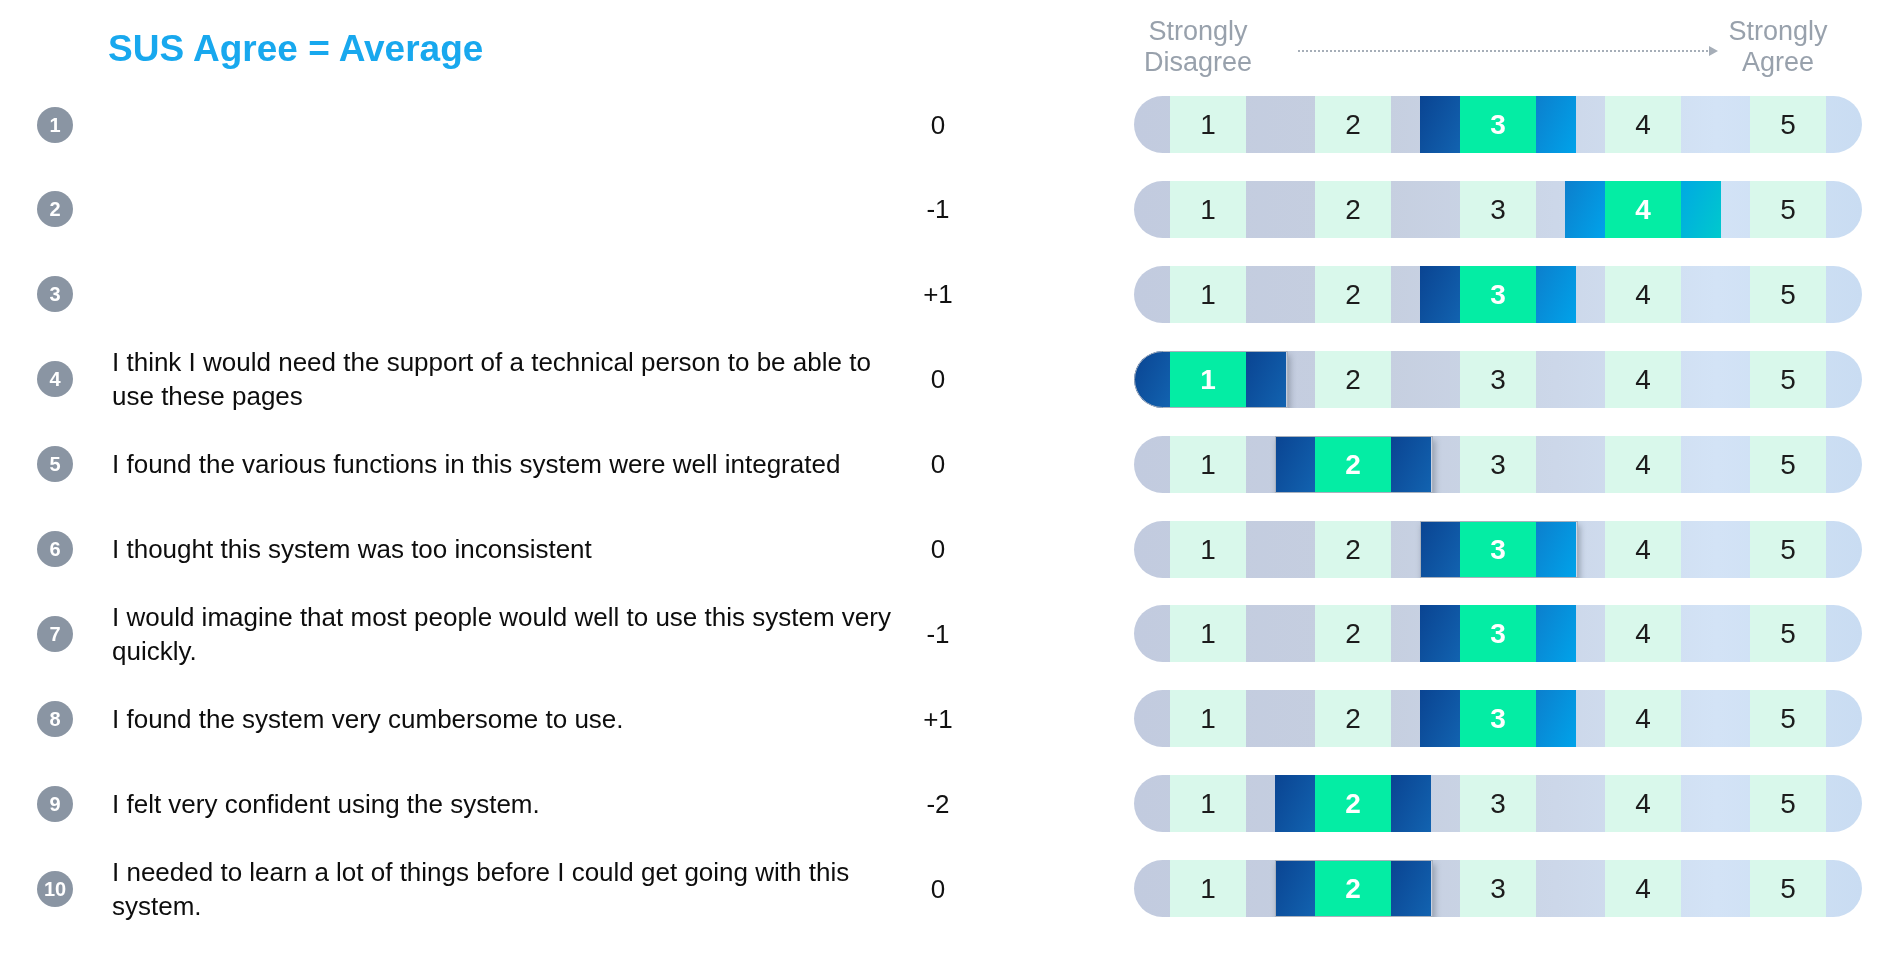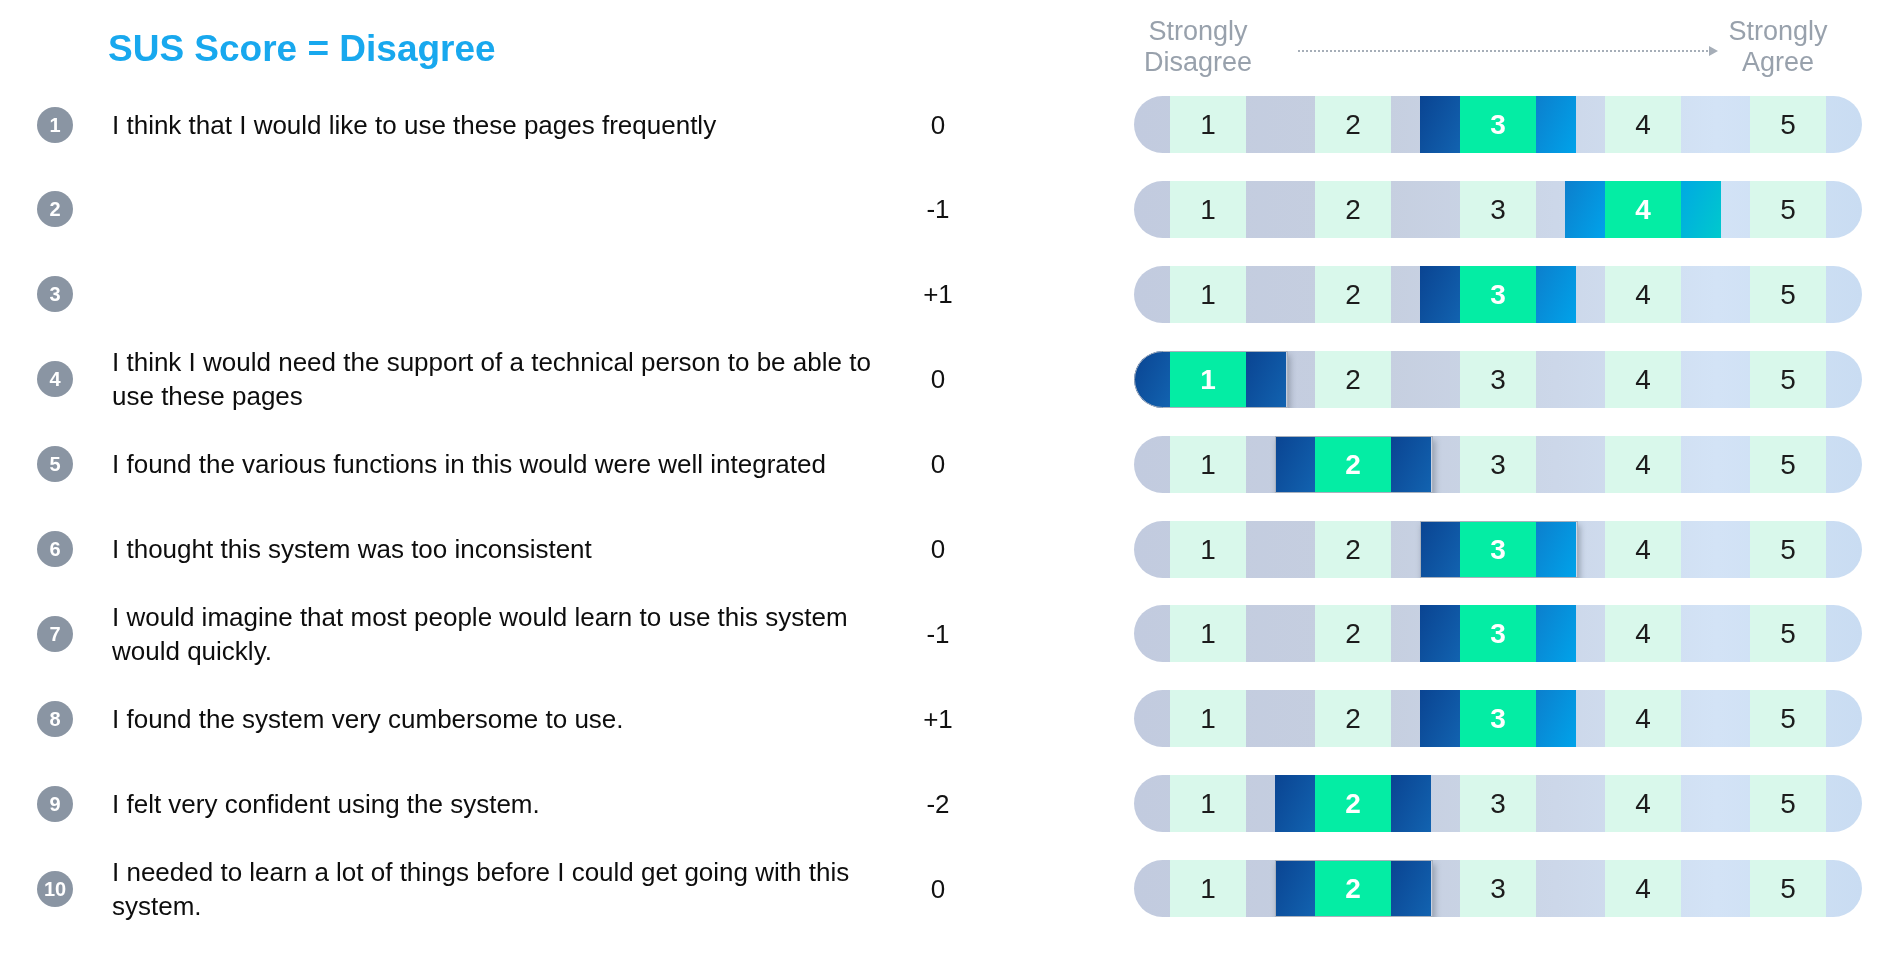--- a/index.html
+++ b/index.html
@@ -62,36 +62,35 @@
     position:absolute; top:0; height:55px; z-index:4;
     border:1px solid #a9b1bd;
     box-shadow:2px 4px 6px rgba(70,80,95,.4);
   }
   .sel-outline.rounded-left{ border-radius:28.5px 0 0 28.5px; }
 </style>
 </head>
 <body>
 
 <div class="canvas" style="--title-blue: #18a8ee; --badge-gray: #8a95a3; --header-gray: #98a1ac; --question-black: #0d0d0d; --mint: #d9f8eb; --green: #04eda4; --pill-left: #c2cbdf; --pill-right: #c9dcf2;">
-  <div class="title">SUS Score = Disagree</div>
+  <div class="title">SUS Agree = Average</div>
 
   <div class="hdr-label hdr-left">
     <div>Strongly</div>
     <div>Disagree</div>
   </div>
   <div class="arrow"></div>
   <div class="hdr-label hdr-right">
     <div>Strongly</div>
     <div>Agree</div>
   </div>
 
   <div>
       <div class="row" style="top: 96px;">
     <div class="badge">1</div>
-    <div class="qtext">I think that I would like to use these pages frequently</div>
     <div class="score">0</div>
     <div class="pill">
           <div class="cell" style="left: 4.95%; width: 10.44%;">1</div>
           <div class="cell" style="left: 24.865%; width: 10.44%;">2</div>
           <div class="cell selected" style="left: 44.78%; width: 10.44%;">3</div>
           <div class="cell" style="left: 64.695%; width: 10.44%;">4</div>
           <div class="cell" style="left: 84.61%; width: 10.44%;">5</div>
           <div class="flank" style="left: 39.28%; width: 5.5%; background: linear-gradient(115deg, rgb(10, 68, 146), rgb(18, 99, 176));"></div>
           <div class="flank" style="left: 55.22%; width: 5.5%; background: linear-gradient(115deg, rgb(12, 127, 205), rgb(0, 163, 234));"></div>
         </div>
@@ -132,21 +131,21 @@
           <div class="cell" style="left: 44.78%; width: 10.44%;">3</div>
           <div class="cell" style="left: 64.695%; width: 10.44%;">4</div>
           <div class="cell" style="left: 84.61%; width: 10.44%;">5</div>
           <div class="flank cap-left" style="left: 0%; width: 4.95%; background: linear-gradient(115deg, rgb(10, 68, 146), rgb(18, 99, 176));"></div>
           <div class="flank" style="left: 15.39%; width: 5.5%; background: linear-gradient(115deg, rgb(10, 68, 146), rgb(18, 99, 176));"></div>
           <div class="sel-outline rounded-left" style="left: 0%; width: 20.89%;"></div>
         </div>
   </div>
       <div class="row" style="top: 435.6px;">
     <div class="badge">5</div>
-    <div class="qtext">I found the various functions in this would were well integrated</div>
+    <div class="qtext">I found the various functions in this system were well integrated</div>
     <div class="score">0</div>
     <div class="pill">
           <div class="cell" style="left: 4.95%; width: 10.44%;">1</div>
           <div class="cell selected" style="left: 24.865%; width: 10.44%;">2</div>
           <div class="cell" style="left: 44.78%; width: 10.44%;">3</div>
           <div class="cell" style="left: 64.695%; width: 10.44%;">4</div>
           <div class="cell" style="left: 84.61%; width: 10.44%;">5</div>
           <div class="flank" style="left: 19.365%; width: 5.5%; background: linear-gradient(115deg, rgb(10, 68, 146), rgb(18, 99, 176));"></div>
           <div class="flank" style="left: 35.305%; width: 5.5%; background: linear-gradient(115deg, rgb(10, 68, 146), rgb(18, 99, 176));"></div>
           <div class="sel-outline" style="left: 19.365%; width: 21.44%;"></div>
@@ -162,21 +161,21 @@
           <div class="cell selected" style="left: 44.78%; width: 10.44%;">3</div>
           <div class="cell" style="left: 64.695%; width: 10.44%;">4</div>
           <div class="cell" style="left: 84.61%; width: 10.44%;">5</div>
           <div class="flank" style="left: 39.28%; width: 5.5%; background: linear-gradient(115deg, rgb(10, 68, 146), rgb(18, 99, 176));"></div>
           <div class="flank" style="left: 55.22%; width: 5.5%; background: linear-gradient(115deg, rgb(12, 127, 205), rgb(0, 163, 234));"></div>
           <div class="sel-outline" style="left: 39.28%; width: 21.44%;"></div>
         </div>
   </div>
       <div class="row" style="top: 605.4px;">
     <div class="badge">7</div>
-    <div class="qtext">I would imagine that most people would learn to use this system would quickly.</div>
+    <div class="qtext">I would imagine that most people would well to use this system very quickly.</div>
     <div class="score">-1</div>
     <div class="pill">
           <div class="cell" style="left: 4.95%; width: 10.44%;">1</div>
           <div class="cell" style="left: 24.865%; width: 10.44%;">2</div>
           <div class="cell selected" style="left: 44.78%; width: 10.44%;">3</div>
           <div class="cell" style="left: 64.695%; width: 10.44%;">4</div>
           <div class="cell" style="left: 84.61%; width: 10.44%;">5</div>
           <div class="flank" style="left: 39.28%; width: 5.5%; background: linear-gradient(115deg, rgb(10, 68, 146), rgb(18, 99, 176));"></div>
           <div class="flank" style="left: 55.22%; width: 5.5%; background: linear-gradient(115deg, rgb(12, 127, 205), rgb(0, 163, 234));"></div>
         </div>

